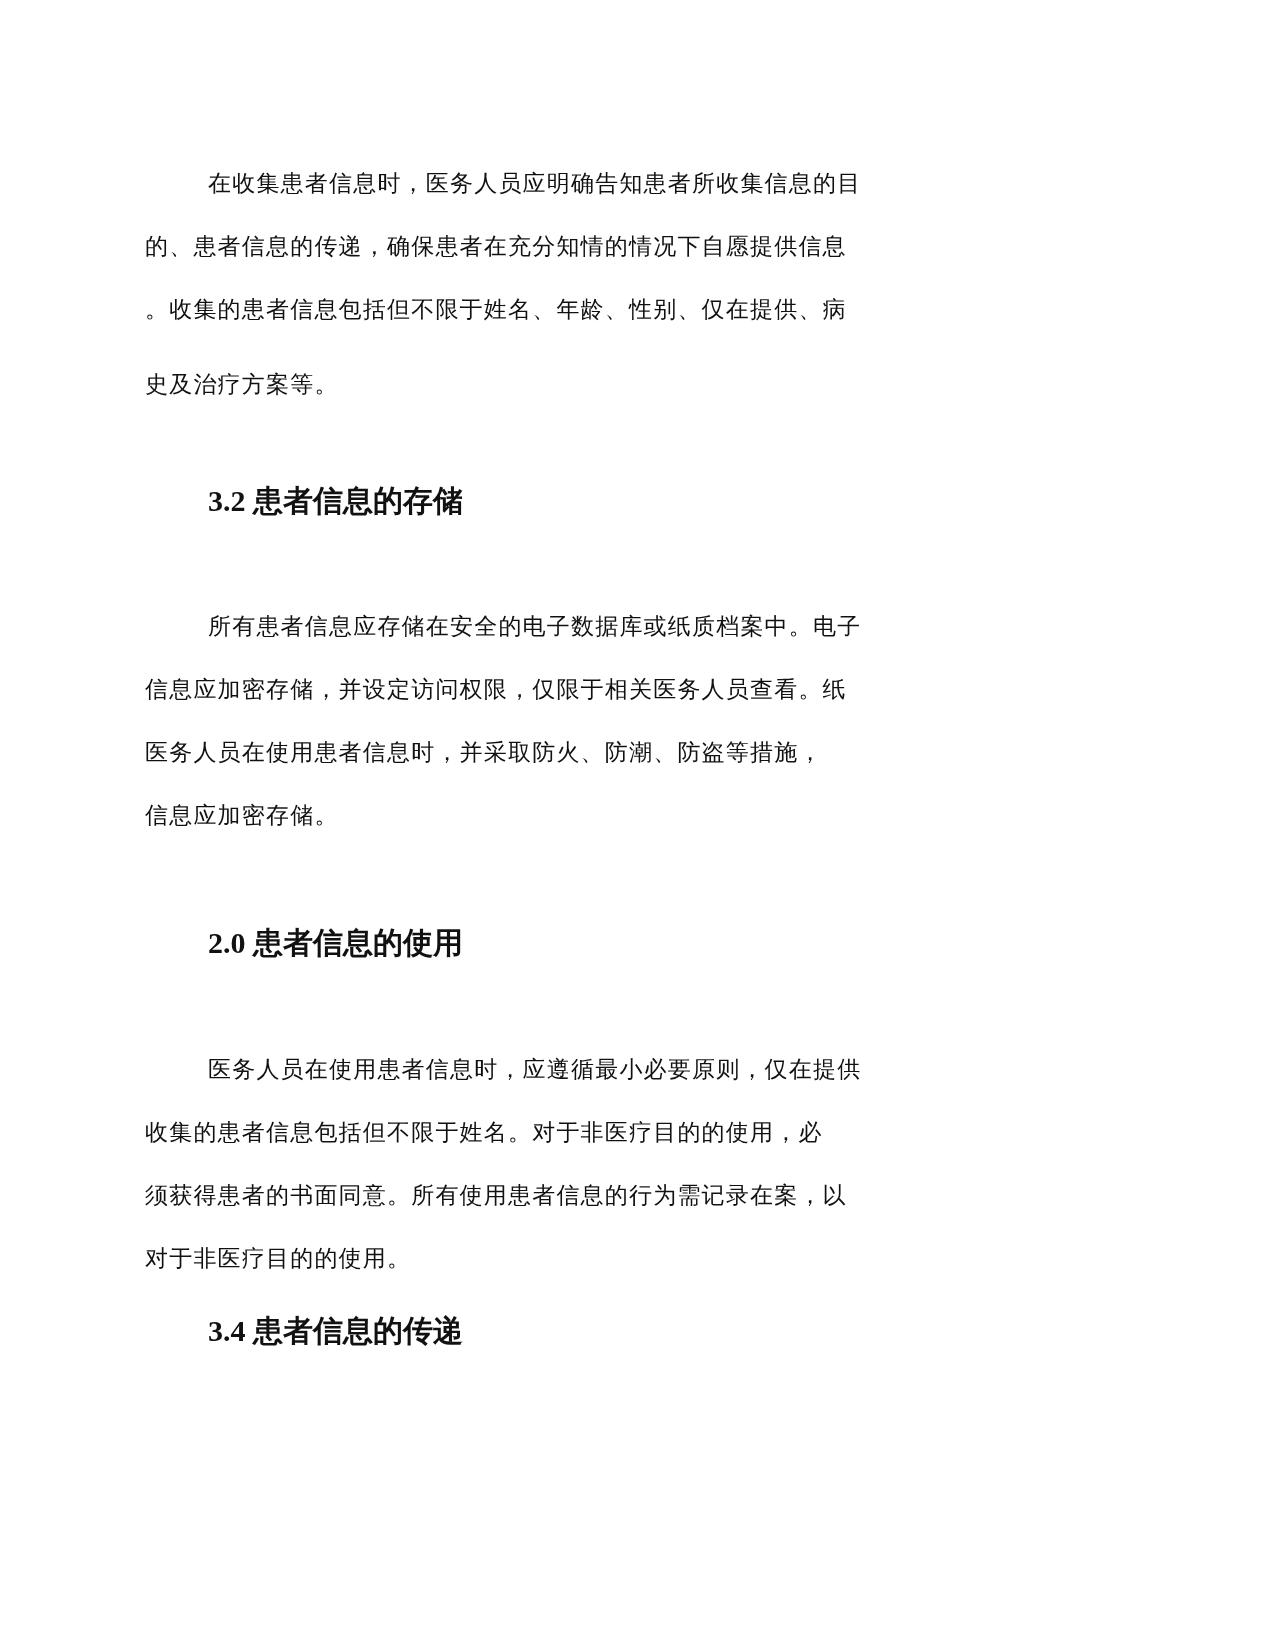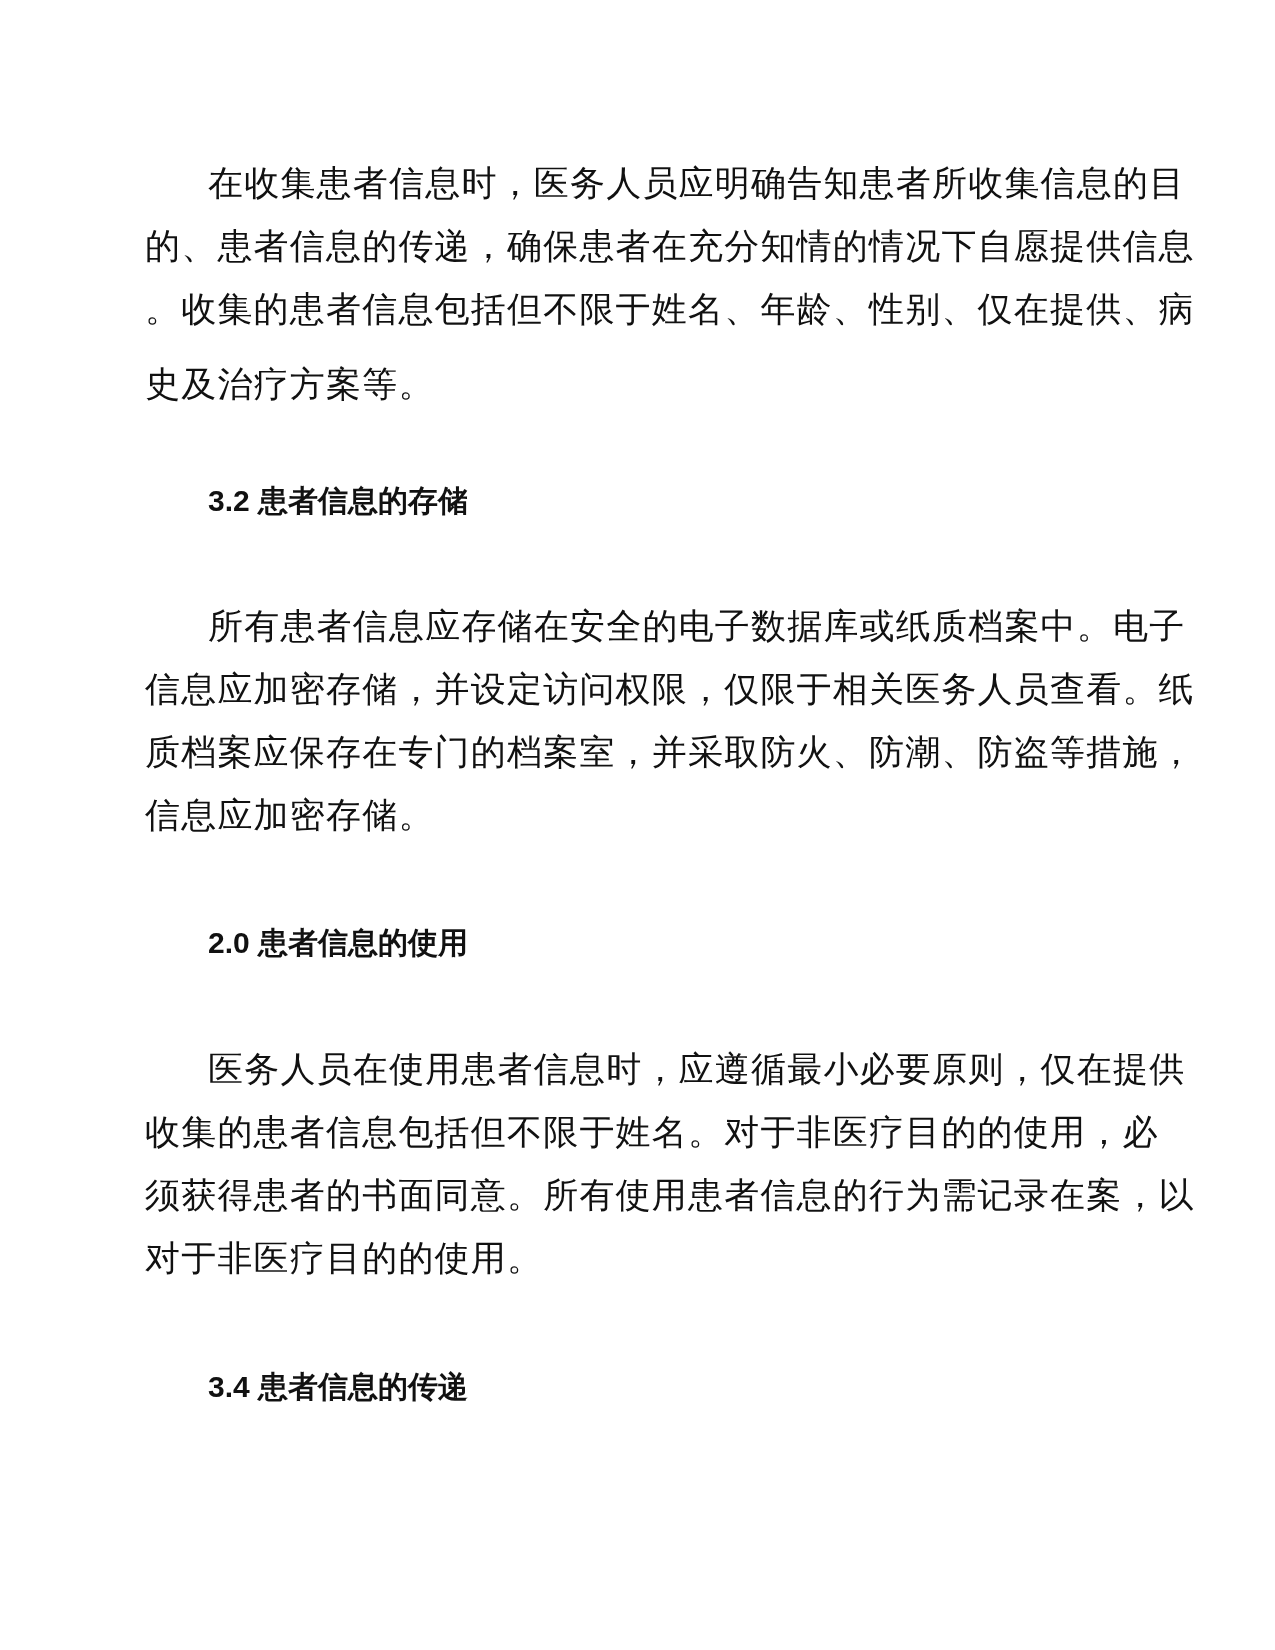--- a/index.html
+++ b/index.html
@@ -1,38 +1,38 @@
 <!DOCTYPE html>
 <html><head>
 <meta charset="utf-8">
 <style>
   html, body { margin:0; padding:0; background:#ffffff; }
   body { width:1275px; height:1650px; position:relative; overflow:hidden;
          font-family: "DejaVu Serif", "Liberation Serif", serif; color:#111; }
-  .line { position:absolute; left:145px; width:980px; font-size:35px; line-height:40px;
+  .line { position:absolute; left:145px; width:980px; font-size:23px; line-height:40px;
           white-space:nowrap; letter-spacing:1.2px; }
   .indent { left:208px; }
   .heading { position:absolute; left:208px; font-size:30px; font-weight:bold;
-             font-family: Liberation Sans, sans-serif; white-space:nowrap; }
+             font-family: Liberation Serif, serif; white-space:nowrap; }
 </style>
 </head>
 <body>
 
 <div>
   <div class="line indent" style="top:163px">在收集患者信息时，医务人员应明确告知患者所收集信息的目</div>
   <div class="line" style="top:226px">的、患者信息的传递，确保患者在充分知情的情况下自愿提供信息</div>
   <div class="line" style="top:289px">。收集的患者信息包括但不限于姓名、年龄、性别、仅在提供、病</div>
   <div class="line" style="top:364px">史及治疗方案等。</div>
 
   <div class="heading" style="top:481px">3.2 患者信息的存储</div>
   <div class="line indent" style="top:606px">所有患者信息应存储在安全的电子数据库或纸质档案中。电子</div>
   <div class="line" style="top:669px">信息应加密存储，并设定访问权限，仅限于相关医务人员查看。纸</div>
-  <div class="line" style="top:732px">质档案应保存在专门的档案室，并采取防火、防潮、防盗等措施，</div>
+  <div class="line" style="top:732px">医务人员在使用患者信息时，并采取防火、防潮、防盗等措施，</div>
   <div class="line" style="top:795px">信息应加密存储。</div>
 
   <div class="heading" style="top:923px">2.0 患者信息的使用</div>
   <div class="line indent" style="top:1049px">医务人员在使用患者信息时，应遵循最小必要原则，仅在提供</div>
   <div class="line" style="top:1112px">收集的患者信息包括但不限于姓名。对于非医疗目的的使用，必</div>
   <div class="line" style="top:1175px">须获得患者的书面同意。所有使用患者信息的行为需记录在案，以</div>
   <div class="line" style="top:1238px">对于非医疗目的的使用。</div>
 
-  <div class="heading" style="top:1367px">3.4 患者信息的传递</div>
+  <div class="heading" style="top:1311px">3.4 患者信息的传递</div>
 </div>
 
 </body></html>

